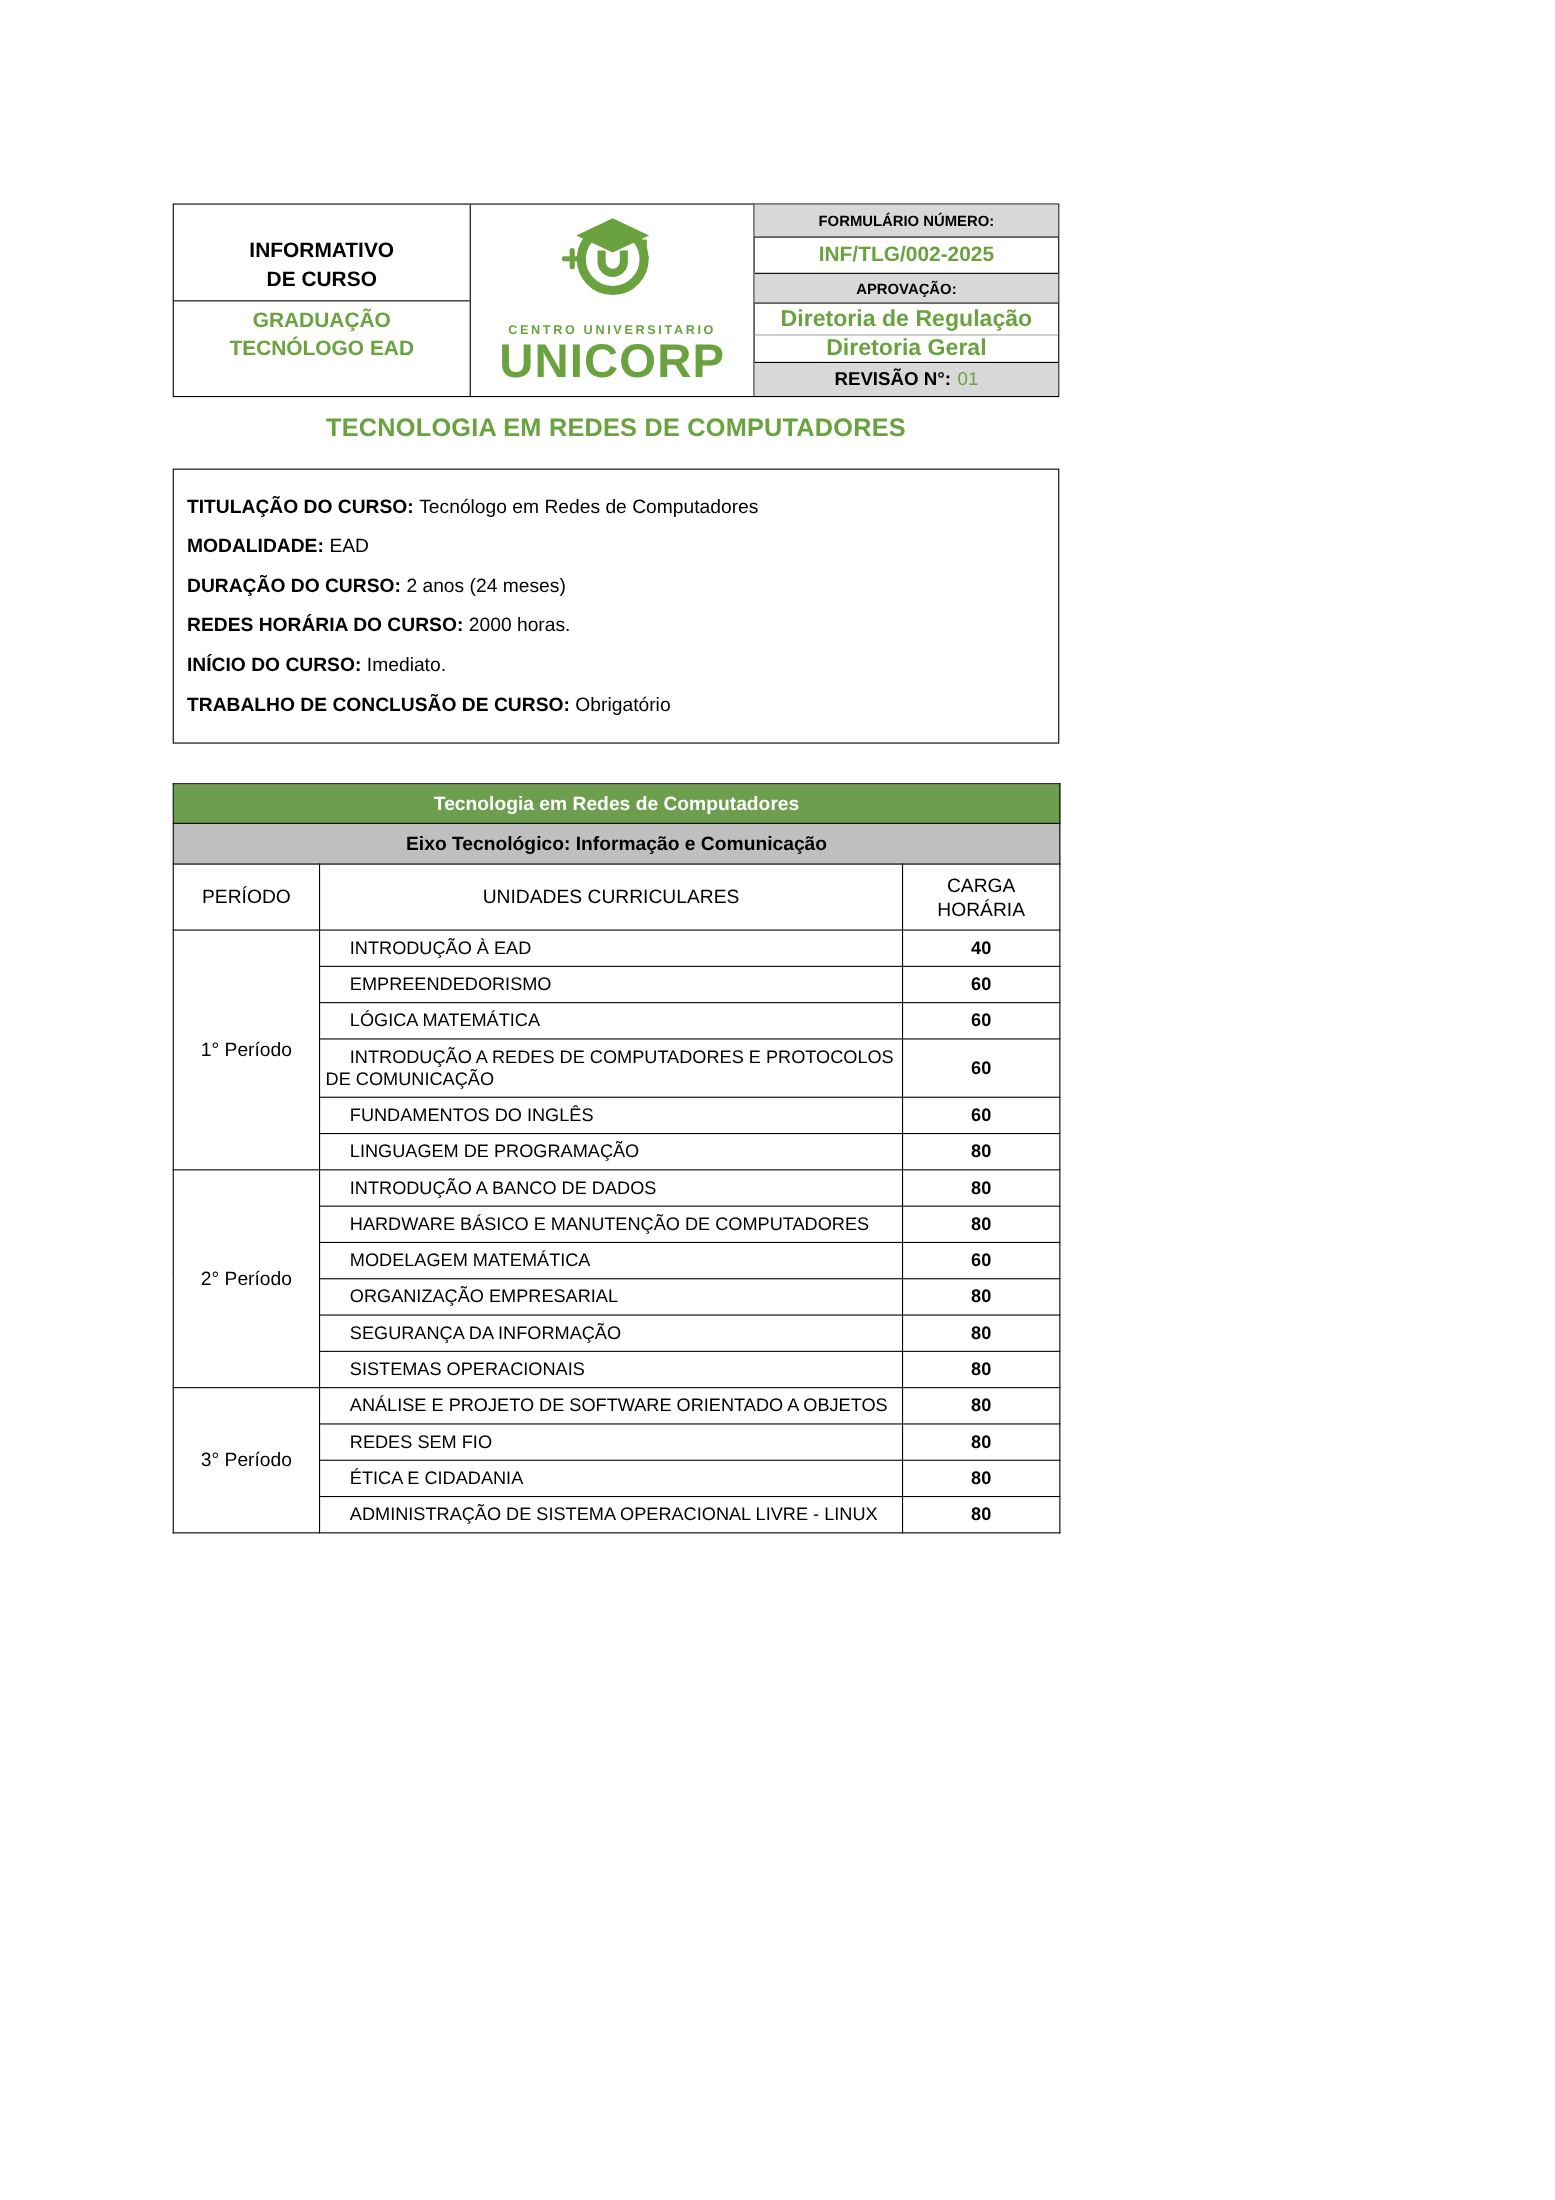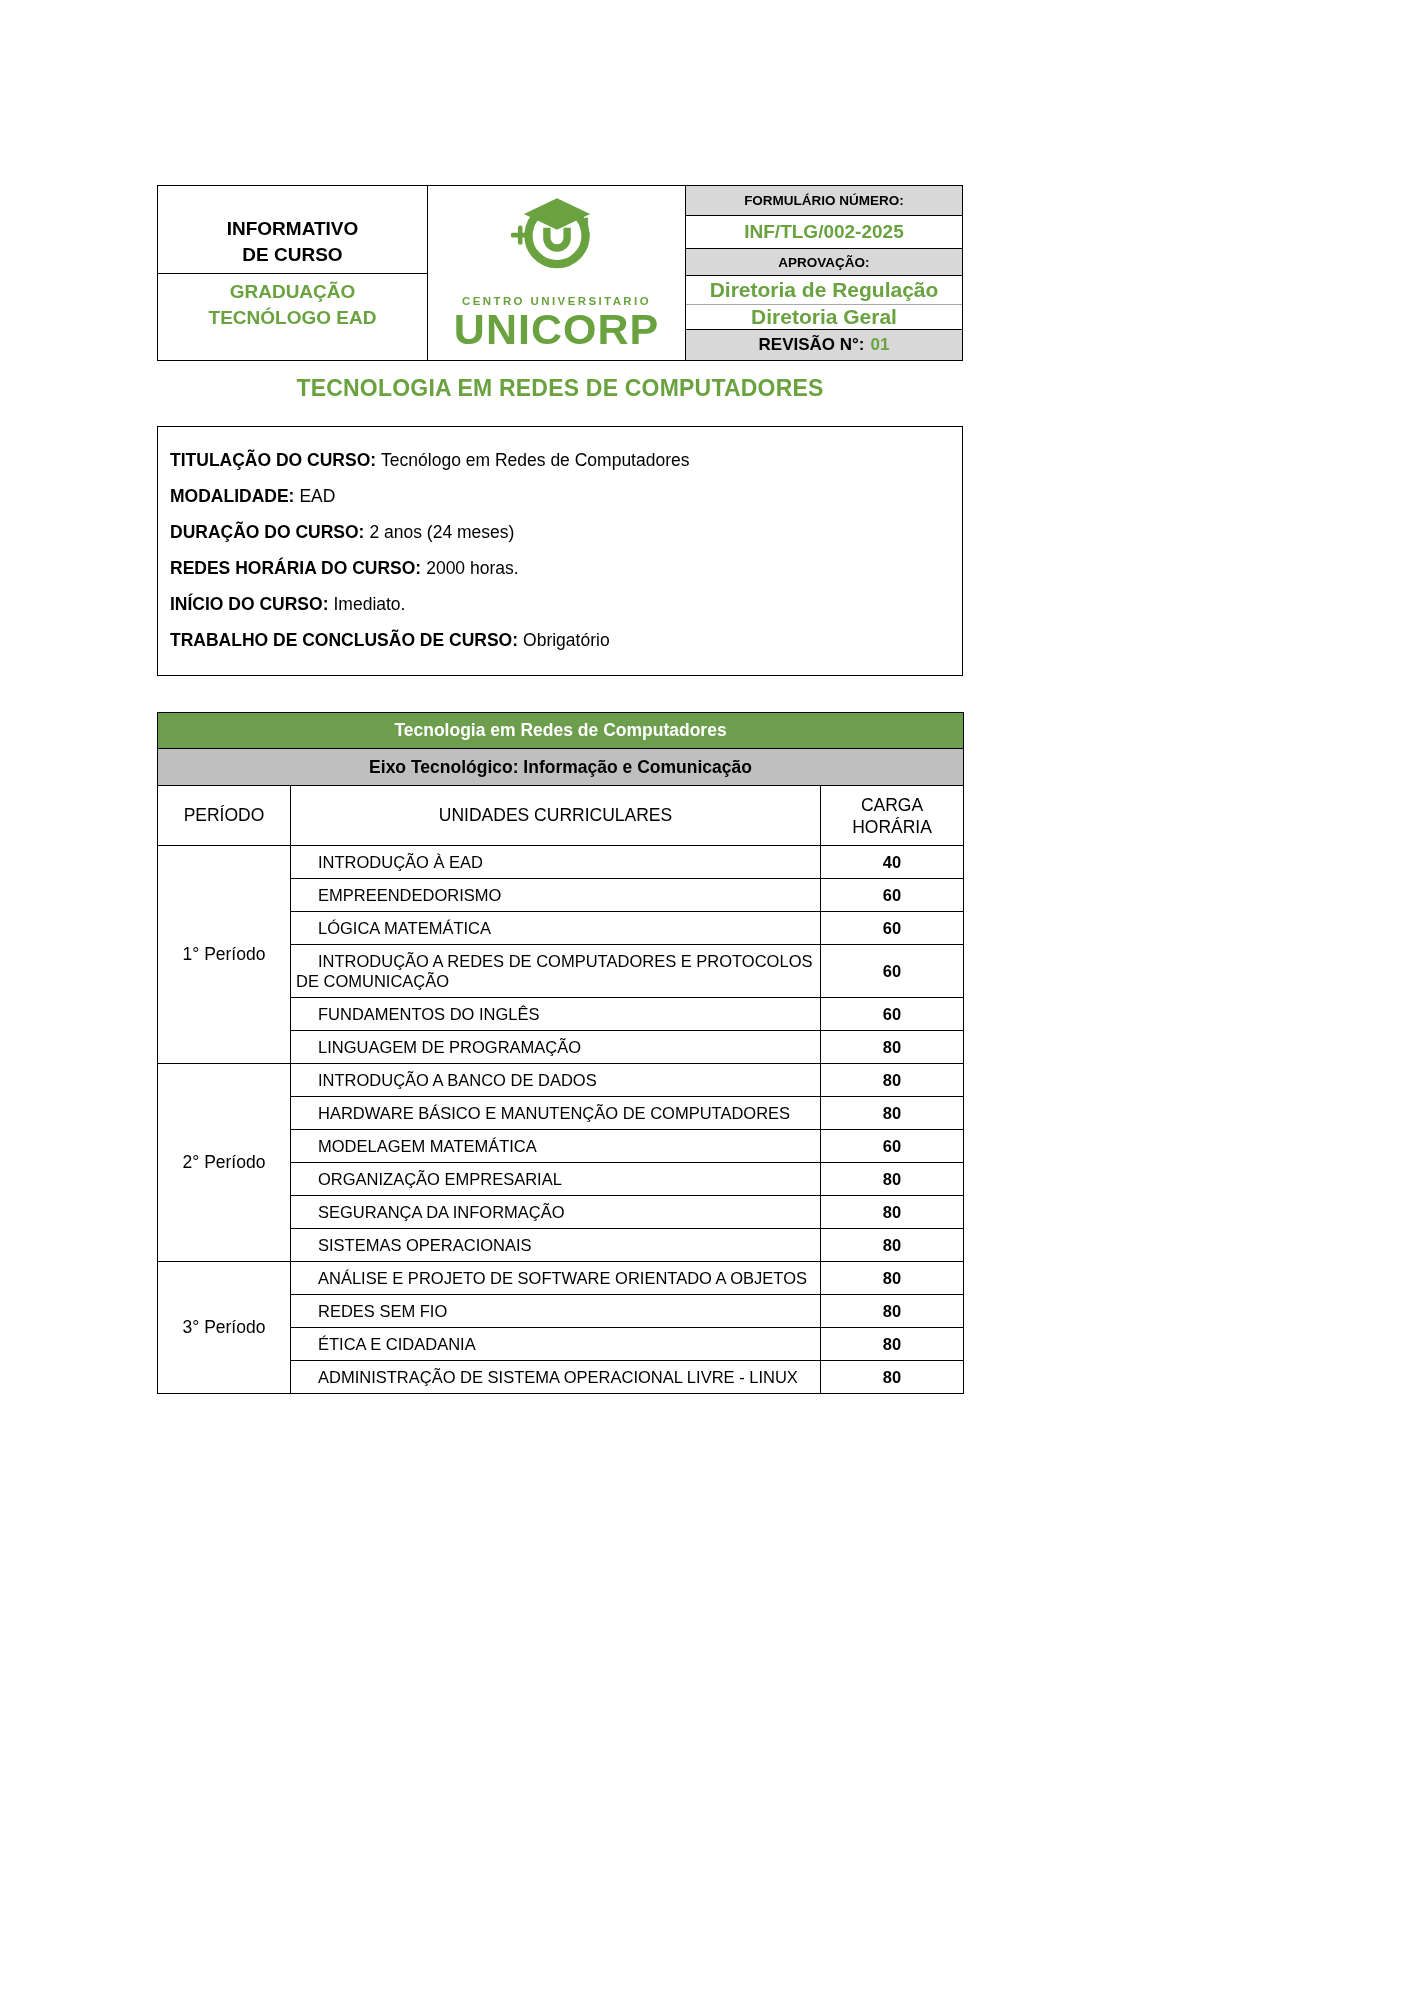--- a/index.html
+++ b/index.html
@@ -31,21 +31,21 @@
   .h-right{flex:1;display:flex;flex-direction:column;box-sizing:border-box;justify-content:space-between;}
   .r-row{display:flex;align-items:center;justify-content:center;box-sizing:border-box;}
   .r-row + .r-row{border-top:1.2px solid #000;}
   .r-row.light-top{border-top-color:#a8a8a8;}
   .r-gray{background:var(--gray-light);}
   .r-sm{font-size:13.5px;font-weight:bold;}
   .r-form-value{font-size:19px;font-weight:bold;color:var(--green-text);}
   .r-green{font-size:21px;font-weight:bold;color:var(--green-text);}
   .r1{height:29px}.r2{height:33px}.r3{height:27px}.r4{height:29px}.r5{height:25px}.r6{flex:1;}
   .rev-label{font-weight:bold;font-size:17px;}
-  .rev-value{font-weight:bold;font-size:17px;color:var(--green-text);margin-left:6px;}
+  .rev-value{font-weight:normal;font-size:17px;color:var(--green-text);margin-left:6px;}
 
   
   .doc-title{margin:14px 0 24px;text-align:center;color:var(--green-text);
              font-size:23px;font-weight:bold;letter-spacing:0.2px;}
 
   
   .info-box{border:1.5px solid #000;padding:22px 12px 9px 12px;box-sizing:border-box;min-height:250px;}
   .info-line{font-size:17.5px;line-height:23px;margin-bottom:13px;}
   .info-line:last-child{margin-bottom:0;}
   .il-label{font-weight:bold;margin-right:5px;}

